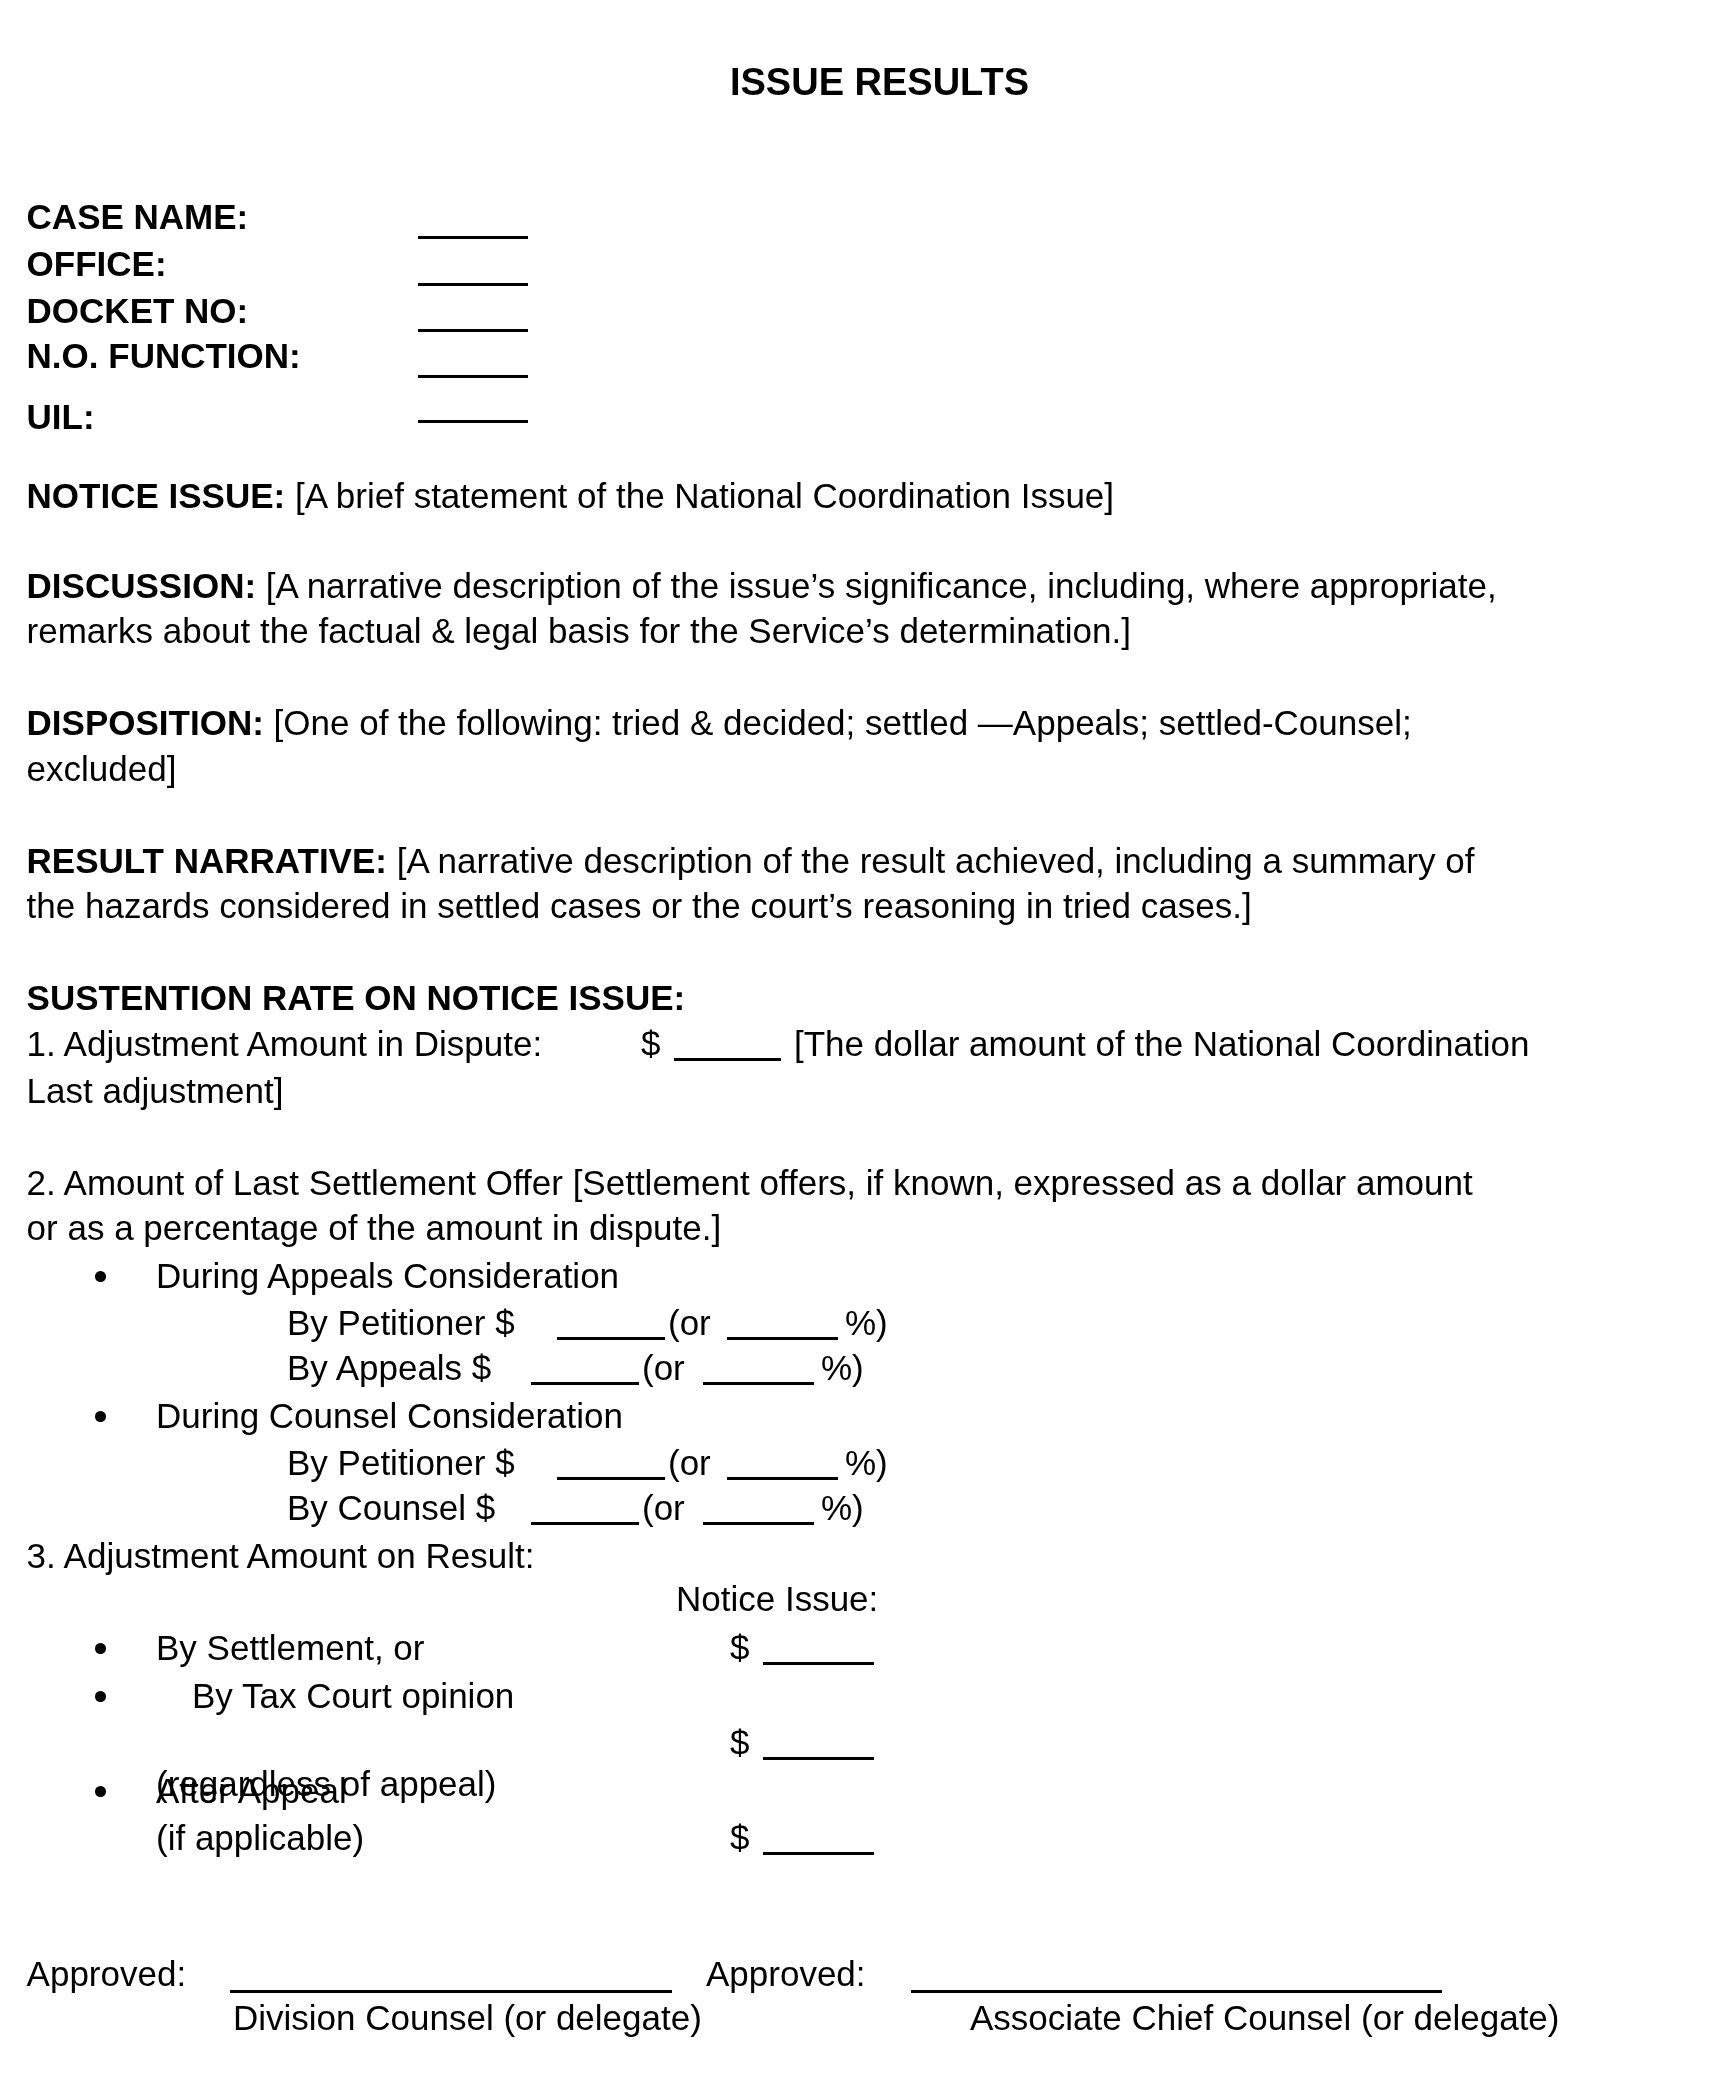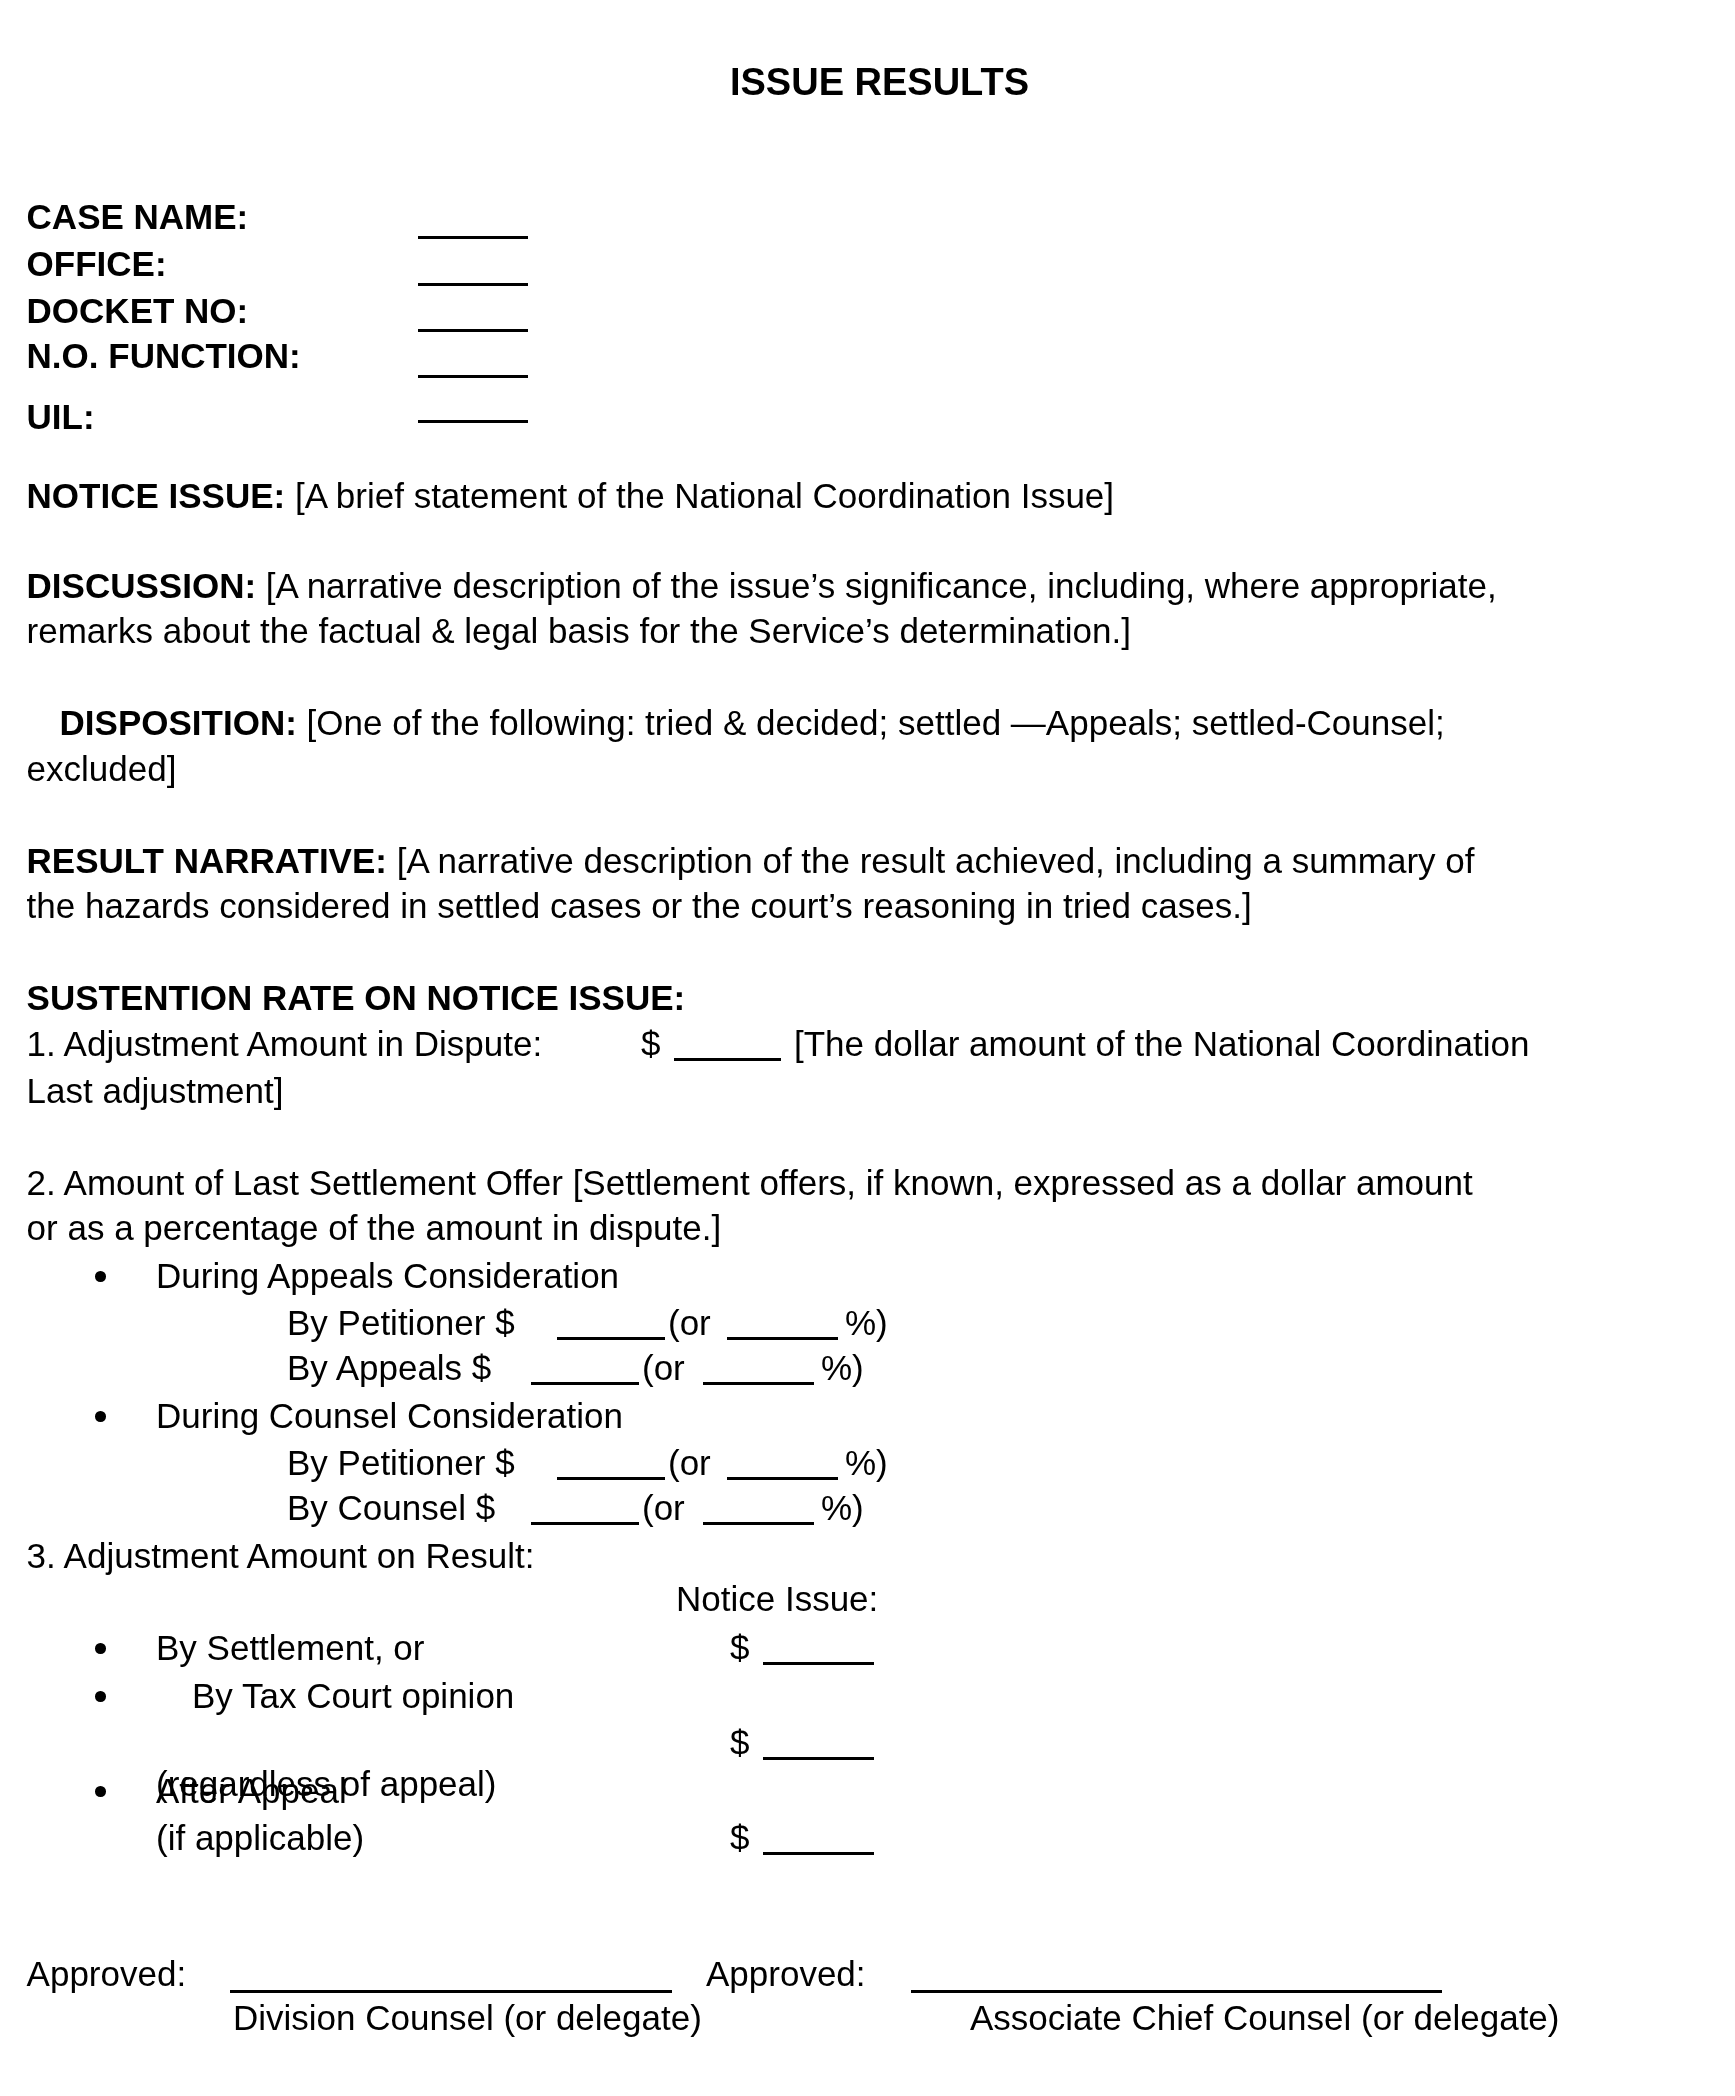--- a/index.html
+++ b/index.html
@@ -31,21 +31,21 @@
 
 <div class="ln" style="left:26.6px; top:473px;">
   <span class="b">NOTICE ISSUE:</span><span> [A brief statement of the National Coordination Issue]</span>
 </div>
 
 <div class="ln" style="left:26.6px; top:563px;">
   <span class="b">DISCUSSION:</span><span> [A narrative description of the issue’s significance, including, where appropriate,</span>
 </div>
 <div class="ln" style="left:26.6px; top:608px;">remarks about the factual &amp; legal basis for the Service’s determination.]</div>
 
-<div class="ln" style="left:26.6px; top:700px;margin-left:33px;">
+<div class="ln" style="left:26.6px; top:700px;">
   <span class="b">DISPOSITION:</span><span> [One of the following: tried &amp; decided; settled —Appeals; settled-Counsel;</span>
 </div>
 <div class="ln" style="left:26.6px; top:746px;">excluded]</div>
 
 <div class="ln" style="left:26.6px; top:838px;">
   <span class="b">RESULT NARRATIVE:</span><span> [A narrative description of the result achieved, including a summary of</span>
 </div>
 <div class="ln" style="left:26.6px; top:883px;">the hazards considered in settled cases or the court’s reasoning in tried cases.]</div>
 
 <div class="ln b" style="left:26.6px; top:975px;">SUSTENTION RATE ON NOTICE ISSUE:</div>

